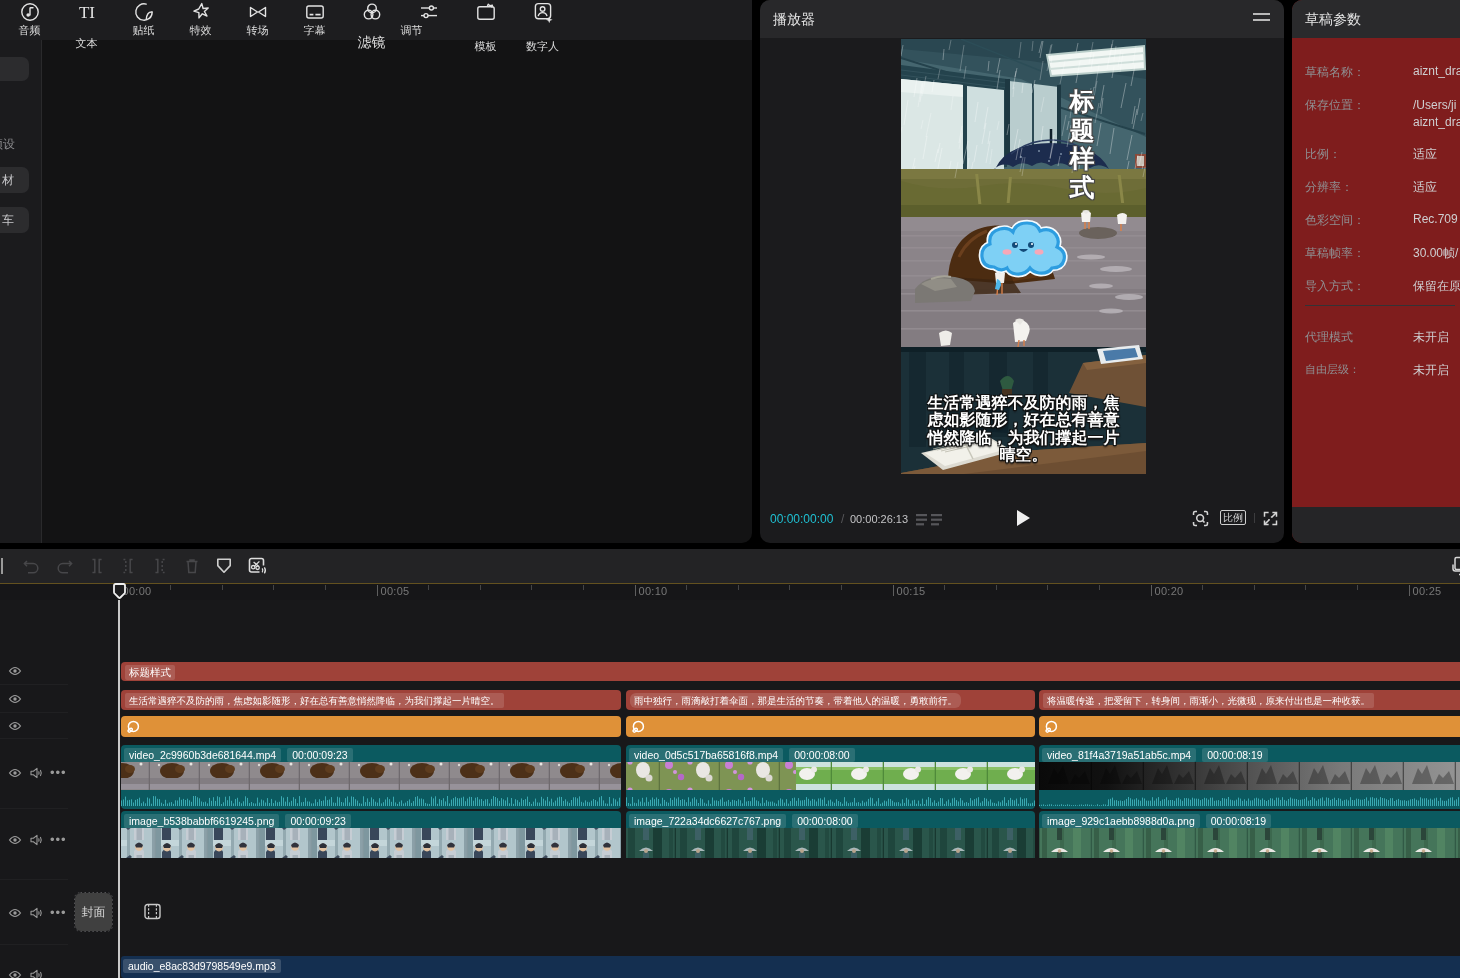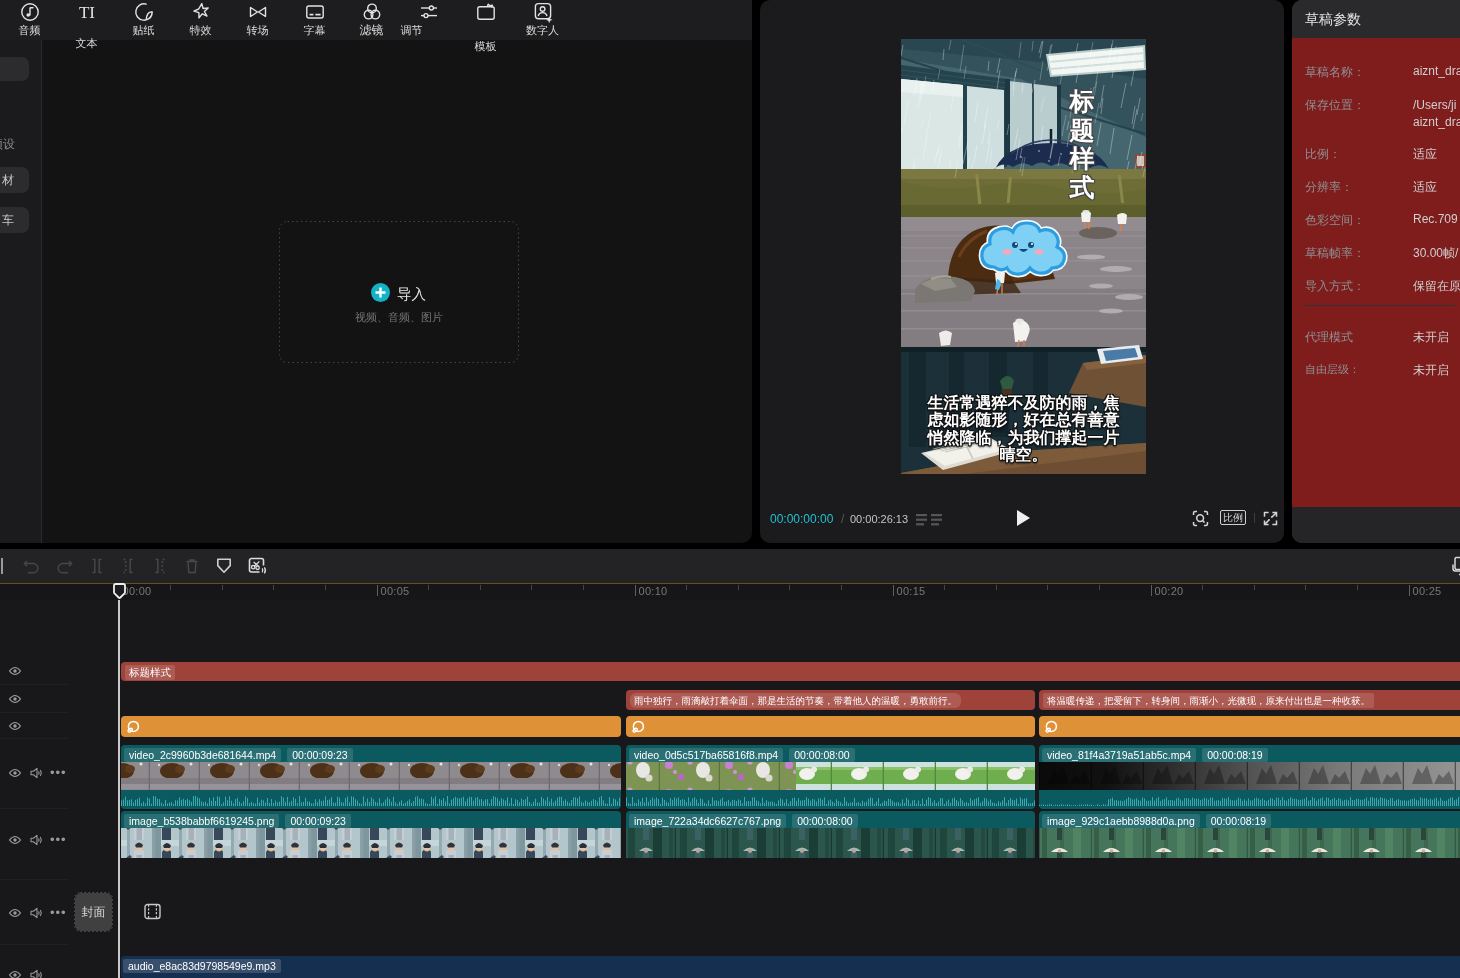--- a/index.html
+++ b/index.html
@@ -49,21 +49,21 @@
           <line x1="11.4" y1="13.6" x2="16.6" y2="13.6" stroke="#e3e3e3" stroke-width="1.7"></line>
         </svg>
 <div style="font-size:11px;color:#dcdcdc;line-height:14px;margin-top:0px">字幕</div>
       </div>
       <div style="position:absolute;left:343.5px;top:1px;width:56px;height:38px;text-align:center">
 <svg width="22" height="22" viewBox="0 0 22 22" style="display:block;margin:0 auto">
           <circle cx="11" cy="7.4" r="4.3" fill="none" stroke="#e3e3e3" stroke-width="1.4"></circle>
           <circle cx="7.6" cy="13.6" r="4.3" fill="none" stroke="#e3e3e3" stroke-width="1.4"></circle>
           <circle cx="14.4" cy="13.6" r="4.3" fill="none" stroke="#e3e3e3" stroke-width="1.4"></circle>
         </svg>
-<div style="font-size:12px;color:#dcdcdc;line-height:14px;margin-top:0px">滤镜</div>
+<div style="font-size:14px;color:#dcdcdc;line-height:14px;margin-top:12px">滤镜</div>
       </div>
       <div style="position:absolute;left:400.5px;top:1px;width:56px;height:38px;">
 <svg width="22" height="22" viewBox="0 0 22 22" style="display:block;margin:0 auto">
           <line x1="3" y1="7" x2="19" y2="7" fill="none" stroke="#e3e3e3" stroke-width="1.4"></line>
           <circle cx="13.4" cy="7" r="2" fill="#1d1d1f" stroke="#e3e3e3" stroke-width="1.4"></circle>
           <line x1="3" y1="14.6" x2="19" y2="14.6" fill="none" stroke="#e3e3e3" stroke-width="1.4"></line>
           <circle cx="8" cy="14.6" r="2" fill="#1d1d1f" stroke="#e3e3e3" stroke-width="1.4"></circle>
         </svg>
 <div style="font-size:11px;color:#dcdcdc;line-height:14px;margin-top:0px">调节</div>
       </div>
@@ -74,43 +74,37 @@
         </svg>
 <div style="font-size:11px;color:#dcdcdc;line-height:14px;margin-top:16px">模板</div>
       </div>
       <div style="position:absolute;left:514.5px;top:1px;width:56px;height:38px;text-align:center">
 <svg width="22" height="22" viewBox="0 0 22 22" style="display:block;margin:0 auto">
           <rect x="3.4" y="2.6" width="15.2" height="15.2" rx="3" fill="none" stroke="#e3e3e3" stroke-width="1.4"></rect>
           <circle cx="10.6" cy="8" r="2.3" fill="none" stroke="#e3e3e3" stroke-width="1.4"></circle>
           <path d="M6.2 15.2c.6-2.6 2.2-3.6 4.4-3.6s3.8 1 4.4 3.6" fill="none" stroke="#e3e3e3" stroke-width="1.4"></path>
           <path d="M17.2 15.4l.9 2.5 2.5.9-2.5.9-.9 2.5-.9-2.5-2.5-.9 2.5-.9z" fill="#e3e3e3"></path>
         </svg>
-<div style="font-size:11px;color:#dcdcdc;line-height:14px;margin-top:0px">数字人</div>
+<div style="font-size:11px;color:#dcdcdc;line-height:14px;margin-top:16px">数字人</div>
       </div>
     </div>
   <div class="abs" style="left:0;top:40px;width:42px;height:503px;background:#1b1b1d;border-right:1px solid #2a2a2c">
     <div class="abs" style="left:-14px;top:17px;width:43px;height:24px;background:#2c2c2e;border-radius:7px"></div>
     <div class="abs" style="left:-9px;top:96px;font-size:12px;color:#8b8b8e;white-space:nowrap">预设</div>
     <div class="abs" style="left:-14px;top:127px;width:43px;height:26px;background:#2c2c2e;border-radius:7px;color:#c9c9cc;font-size:12px;line-height:26px;text-indent:16px">材</div>
     <div class="abs" style="left:-14px;top:167px;width:43px;height:26px;background:#2c2c2e;border-radius:7px;color:#c9c9cc;font-size:12px;line-height:26px;text-indent:16px">车</div>
   </div>
-  <div class="abs" style="left:279px;top:221px;width:240px;height:142px">
-    <svg width="240" height="142" style="position:absolute;left:0;top:0">
-        <rect x="0.5" y="0.5" width="239" height="141" rx="8" fill="none" stroke="#47474a" stroke-width="1" stroke-dasharray="1.5 3"></rect>
-      </svg>
-    <div class="abs" style="left:92px;top:62px;width:19px;height:19px;border-radius:50%;background:#13b2c6"></div>
-    <svg width="19" height="19" style="position:absolute;left:92px;top:62px">
-        <path d="M9.5 4.5v10M4.5 9.5h10" stroke="#fff" stroke-width="2.4"></path>
-      </svg>
-    <div class="abs" style="left:118px;top:64px;font-size:14.5px;color:#e8e8e8;font-weight:500">导入</div>
-    <div class="abs" style="left:0;top:89px;width:240px;text-align:center;font-size:11px;color:#76767a">视频、音频、图片</div>
+</div>
+
+<div class="abs" style="left:760px;top:0;width:524px;height:543px;background:#1b1b1d;border-radius:10px;overflow:hidden">
+  <div class="abs" style="left:0;top:0;width:524px;height:38px;background:#28282a">
+    <div class="abs" style="left:13px;top:11px;font-size:14px;color:#e6e6e6">播放器</div>
+    <div class="abs" style="left:493px;top:13px;width:17px;height:2px;background:#b9b9b9"></div>
+    <div class="abs" style="left:493px;top:19px;width:17px;height:2px;background:#b9b9b9"></div>
   </div>
-</div>
-
-<div class="abs" style="left:760px;top:0;width:524px;height:543px;background:#1b1b1d;border-radius:10px;overflow:hidden">
   <div class="abs" style="left:141px;top:39px;width:245px;height:435px;overflow:hidden;background:#222">
     <svg width="245" height="435" viewBox="0 0 245 435" style="position:absolute;left:0;top:0;display:block">
 
 <rect width="245" height="130" fill="#45666f"></rect>
 <polygon points="0,0 245,0 245,98 120,40 0,20" fill="#33525c"></polygon>
 <polygon points="0,0 245,0 245,40 130,22 0,10" fill="#2a4751"></polygon>
 <line x1="0" y1="19" x2="244" y2="95" stroke="#24424c" stroke-width="2"></line>
 <line x1="60" y1="0" x2="140" y2="32" stroke="#2c4d57" stroke-width="1.5"></line>
 
 <polygon points="146,16 243,7 244,30 150,37" fill="#f2f7f4"></polygon>
@@ -515,20 +509,21 @@
       <div style="position:absolute;left:1305.3px;top:1px;width:1px;height:5px;background:#454545"></div>
       <div style="position:absolute;left:1356.9px;top:1px;width:1px;height:5px;background:#454545"></div>
       <div style="position:absolute;left:1408.5px;top:1px;width:1px;height:11px;background:#5e5e5e"></div>
       <div style="position:absolute;left:1412.5px;top:1px;font-size:11px;color:#777;letter-spacing:0.3px">00:25</div>
     </div>
   <div class="abs" style="left:0;top:51px;width:68px;height:378px;background:#18181a"></div>
 </div>
 
 <div class="abs" style="left:0;top:0;width:1460px;height:978px;pointer-events:none">
 <div style="position:absolute;left:121px;top:662px;width:1346px;height:19px;background:#9f4239;border-radius:4px;overflow:hidden;"><span style="display:inline-block;margin:2px 0 0 4px;padding:0 4px;background:rgba(255,255,255,.14);border-radius:2px;font-size:10.5px;color:#fff;line-height:15px">标题样式</span></div>
+    <div style="position:absolute;left:121px;top:690px;width:500px;height:20px;background:#9f4239;border-radius:4px;overflow:hidden;"><span style="display:inline-block;margin:2.5px 0 0 4px;padding:0 4px;background:rgba(255,255,255,.14);border-radius:2px;font-size:9.5px;color:#fff;line-height:15px;white-space:nowrap">生活常遇猝不及防的雨，焦虑如影随形，好在总有善意悄然降临，为我们撑起一片晴空。</span></div>
     <div style="position:absolute;left:626px;top:690px;width:409px;height:20px;background:#9f4239;border-radius:4px;overflow:hidden;"><span style="display:inline-block;margin:2.5px 0 0 4px;padding:0 4px;background:rgba(255,255,255,.14);border-radius:6px;font-size:9.5px;color:#fff;line-height:15px;white-space:nowrap">雨中独行，雨滴敲打着伞面，那是生活的节奏，带着他人的温暖，勇敢前行。</span></div>
     <div style="position:absolute;left:1039px;top:690px;width:428px;height:20px;background:#9f4239;border-radius:4px;overflow:hidden;"><span style="display:inline-block;margin:2.5px 0 0 4px;padding:0 4px;background:rgba(255,255,255,.14);border-radius:2px;font-size:9.5px;color:#fff;line-height:15px;white-space:nowrap">将温暖传递，把爱留下，转身间，雨渐小，光微现，原来付出也是一种收获。</span></div>
     <div style="position:absolute;left:121px;top:716px;width:500px;height:21px;background:#df9138;border-radius:4px;overflow:hidden;"><svg width="14" height="14" viewBox="0 0 14 14" style="margin:3.5px 0 0 5px">
         <circle cx="7.4" cy="6.4" r="5" fill="none" stroke="#fff" stroke-width="1.5"></circle>
         <ellipse cx="4.2" cy="10.2" rx="2.4" ry="1.4" transform="rotate(-38 4.2 10.2)" fill="none" stroke="#fff" stroke-width="1.4"></ellipse>
       </svg></div>
     <div style="position:absolute;left:626px;top:716px;width:409px;height:21px;background:#df9138;border-radius:4px;overflow:hidden;"><svg width="14" height="14" viewBox="0 0 14 14" style="margin:3.5px 0 0 5px">
         <circle cx="7.4" cy="6.4" r="5" fill="none" stroke="#fff" stroke-width="1.5"></circle>
         <ellipse cx="4.2" cy="10.2" rx="2.4" ry="1.4" transform="rotate(-38 4.2 10.2)" fill="none" stroke="#fff" stroke-width="1.4"></ellipse>
       </svg></div>

